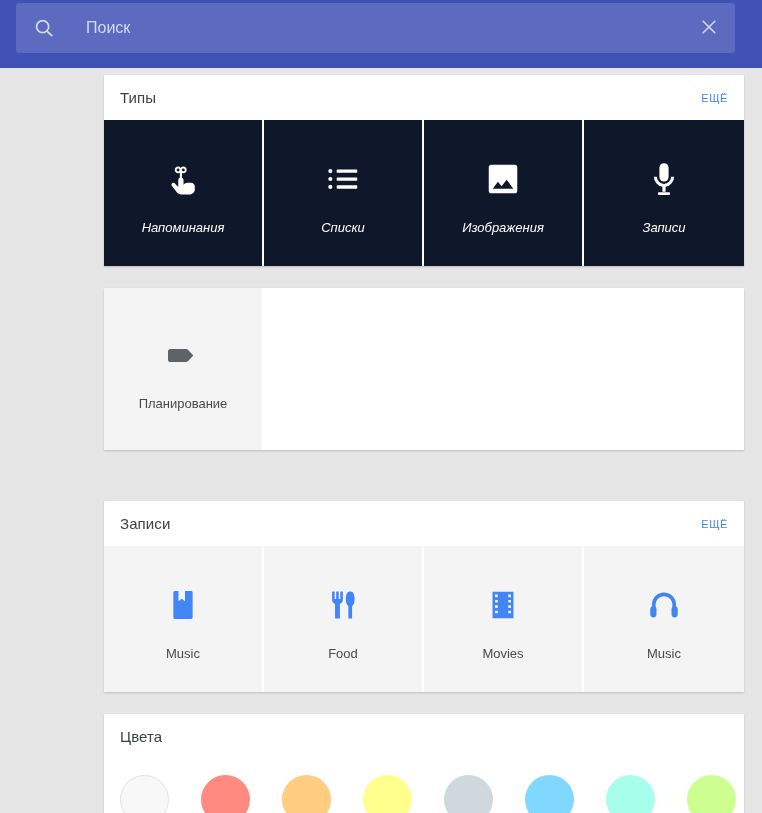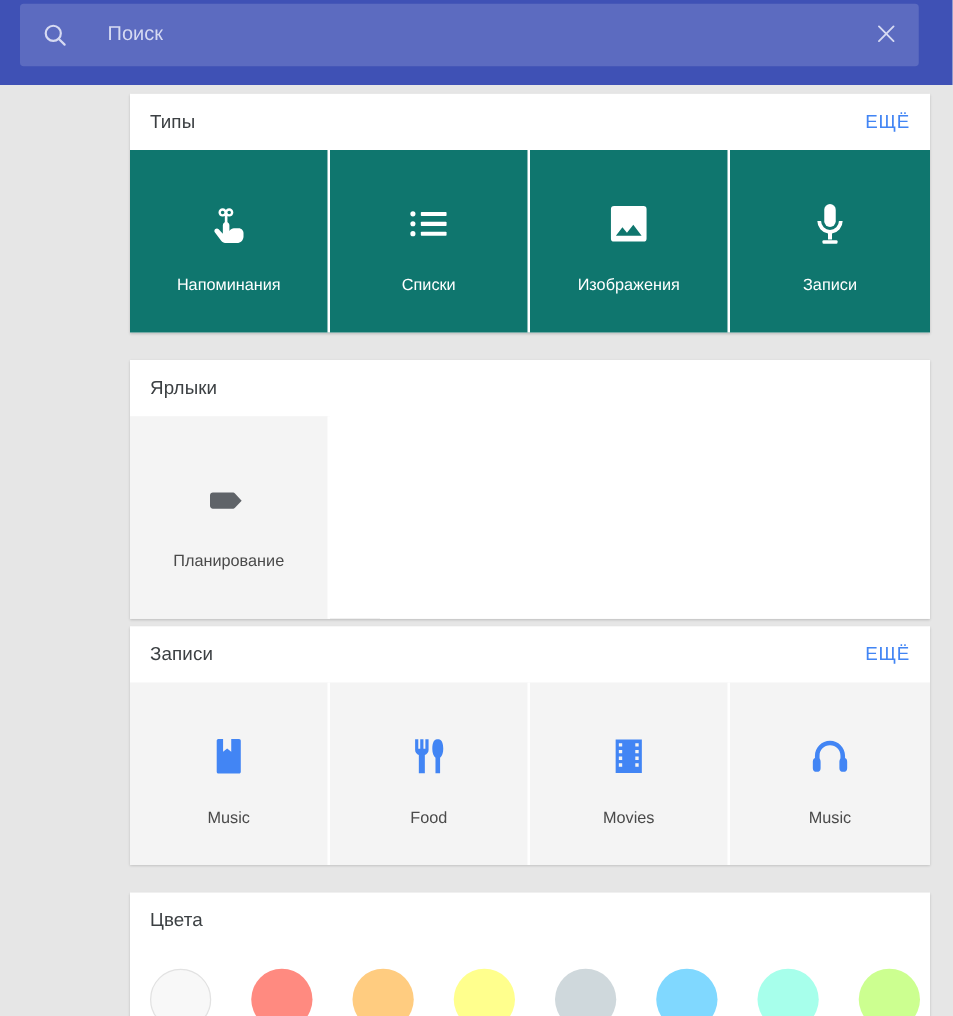--- a/index.html
+++ b/index.html
@@ -91,21 +91,21 @@
     align-items: center;
     justify-content: space-between;
     padding: 0 16px 0 16px;
   }
   .card-title {
     font-size: 15px;
     color: #3c4043;
     letter-spacing: .1px;
   }
   .more-link {
-    font-size: 15px;
+    font-size: 11px;
     color: #4285f4;
     letter-spacing: .6px;
     cursor: pointer;
     background: none;
     border: none;
     font-family: inherit;
   }
 
   .tile-row {
     display: flex;
@@ -130,22 +130,23 @@
     margin-bottom: 14px;
   }
   .tile .tile-label {
     font-size: 13px;
     text-align: center;
     line-height: 1.1;
   }
 
   
   .tile.blue {
-    background: #0f766e;
+    background: #0f172a;
     border-right: 2px solid #ffffff;
+    font-style: italic;
   }
   .tile.blue:last-child { border-right: none; }
   .tile.blue .tile-label { color: #ffffff; }
 
   
   .tile.grey {
     background: #f4f4f4;
     border-right: 2px solid #ffffff;
   }
   .tile.grey:last-child { border-right: none; align-items: center; }
@@ -252,23 +253,20 @@
             <rect x="8.2" y="20.3" width="7.6" height="1.8" rx="0.6"></rect>
           </svg>
         </span>
         <span class="tile-label">Записи</span>
       </div>
 
     </div>
   </div>
 
   <div class="card" style="top:220px;">
-    <div class="card-head">
-      <span class="card-title">Ярлыки</span>
-    </div>
     <div class="labels-row">
 
       <div class="tile grey" style="height:162px;">
         <span class="tile-icon">
           <svg width="40" height="40" viewBox="0 0 24 24" fill="#5f6368">
             <path d="M4.4 8.4h9.4c.5 0 1 .2 1.3.6l3.1 3.3-3.1 3.3c-.3.4-.8.6-1.3.6H4.4c-.8 0-1.4-.6-1.4-1.4V9.8c0-.8.6-1.4 1.4-1.4z"></path>
           </svg>
         </span>
         <span class="tile-label">Планирование</span>
       </div>

